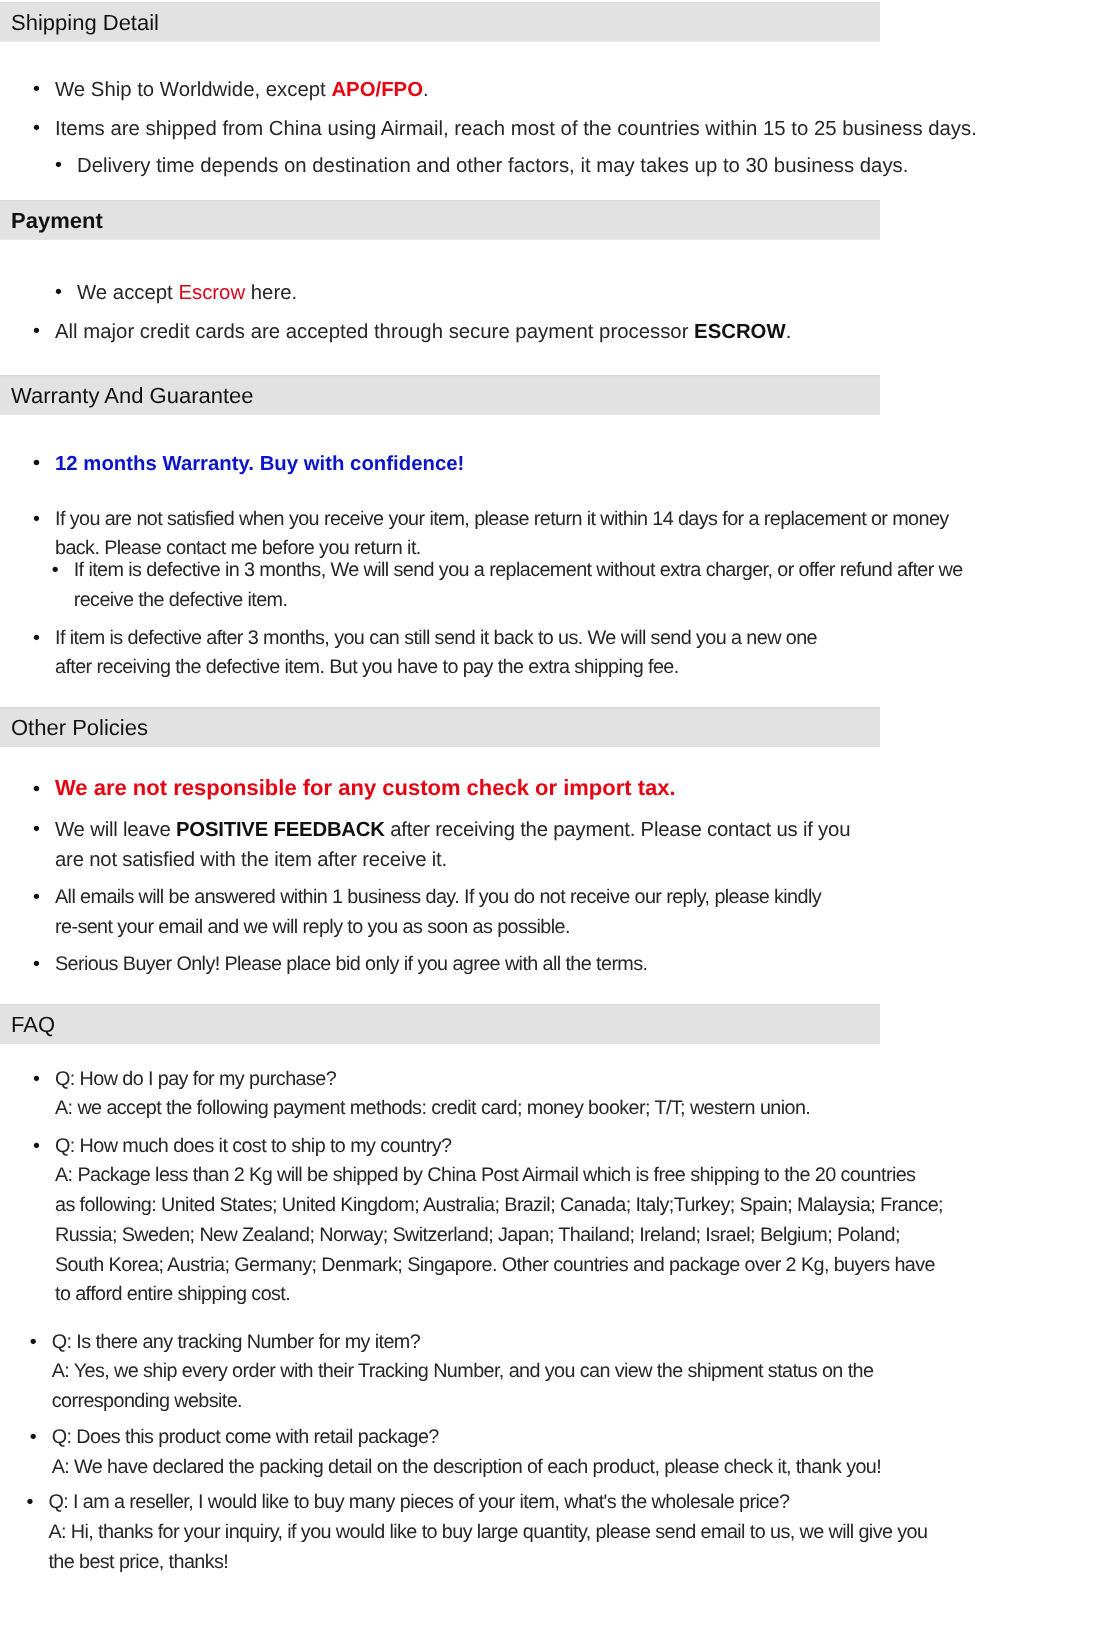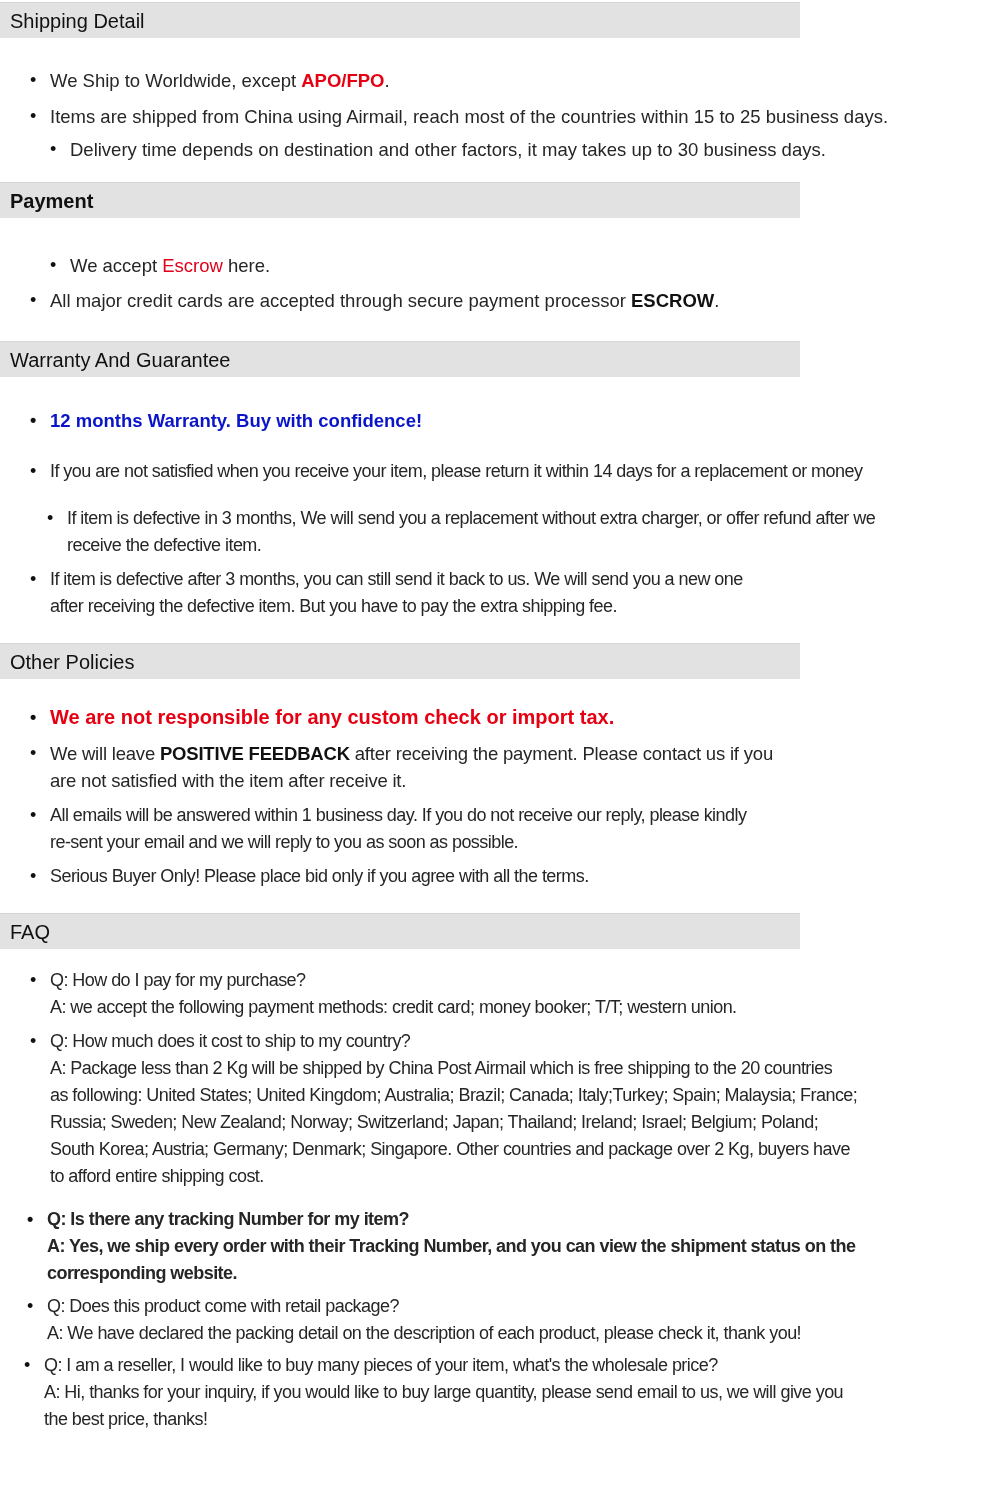--- a/index.html
+++ b/index.html
@@ -54,20 +54,21 @@
 </div>
 
 <div class="section-header" style="top:341px;">
   <span>Warranty And Guarantee</span>
 </div>
 <div class="item blue" style="top:407px;">
   <span>12 months Warranty. Buy with confidence!</span>
 </div>
 <div class="item narrow" style="top:444px;margin-top:14px;">
   <span class="line">If you are not satisfied when you receive your item, please return it within 14 days for a replacement or money</span>
+  <span class="line">back. Please contact me before you return it.</span>
 </div>
 <div class="item narrow" style="top:505px;margin-left:17px;">
   <span class="line">If item is defective in 3 months, We will send you a replacement without extra charger, or offer refund after we</span>
   <span class="line">receive the defective item.</span>
 </div>
 <div class="item narrow" style="top:566px;">
   <span class="line">If item is defective after 3 months, you can still send it back to us. We will send you a new one</span>
   <span class="line">after receiving the defective item. But you have to pay the extra shipping fee.</span>
 </div>
 
@@ -97,21 +98,21 @@
   <span class="line">A: we accept the following payment methods: credit card; money booker; T/T; western union.</span>
 </div>
 <div class="item narrow" style="top:1028px;">
   <span class="line">Q: How much does it cost to ship to my country?</span>
   <span class="line">A: Package less than 2 Kg will be shipped by China Post Airmail which is free shipping to the 20 countries</span>
   <span class="line">as following: United States; United Kingdom; Australia; Brazil; Canada; Italy;Turkey; Spain; Malaysia; France;</span>
   <span class="line">Russia; Sweden; New Zealand; Norway; Switzerland; Japan;  Thailand; Ireland; Israel; Belgium; Poland;</span>
   <span class="line">South Korea; Austria; Germany; Denmark;  Singapore.  Other countries and package over 2 Kg, buyers have</span>
   <span class="line">to afford entire shipping cost.</span>
 </div>
-<div class="item narrow" style="top:1206px; left:47px;font-weight:bold;">
+<div class="item narrow" style="top:1206px; left:47px;">
   <span class="line">Q: Is there any tracking Number for my item?</span>
   <span class="line">A: Yes, we ship every order with their Tracking Number, and you can view the shipment status on the</span>
   <span class="line">corresponding website.</span>
 </div>
 <div class="item narrow" style="top:1293px; left:47px;">
   <span class="line">Q: Does this product come with retail package?</span>
   <span class="line">A: We have declared the packing detail on the description of each product, please check it,  thank you!</span>
 </div>
 <div class="item narrow" style="top:1352px; left:44px;">
   <span class="line">Q: I am a reseller, I would like to buy many pieces of your item, what's the wholesale price?</span>

